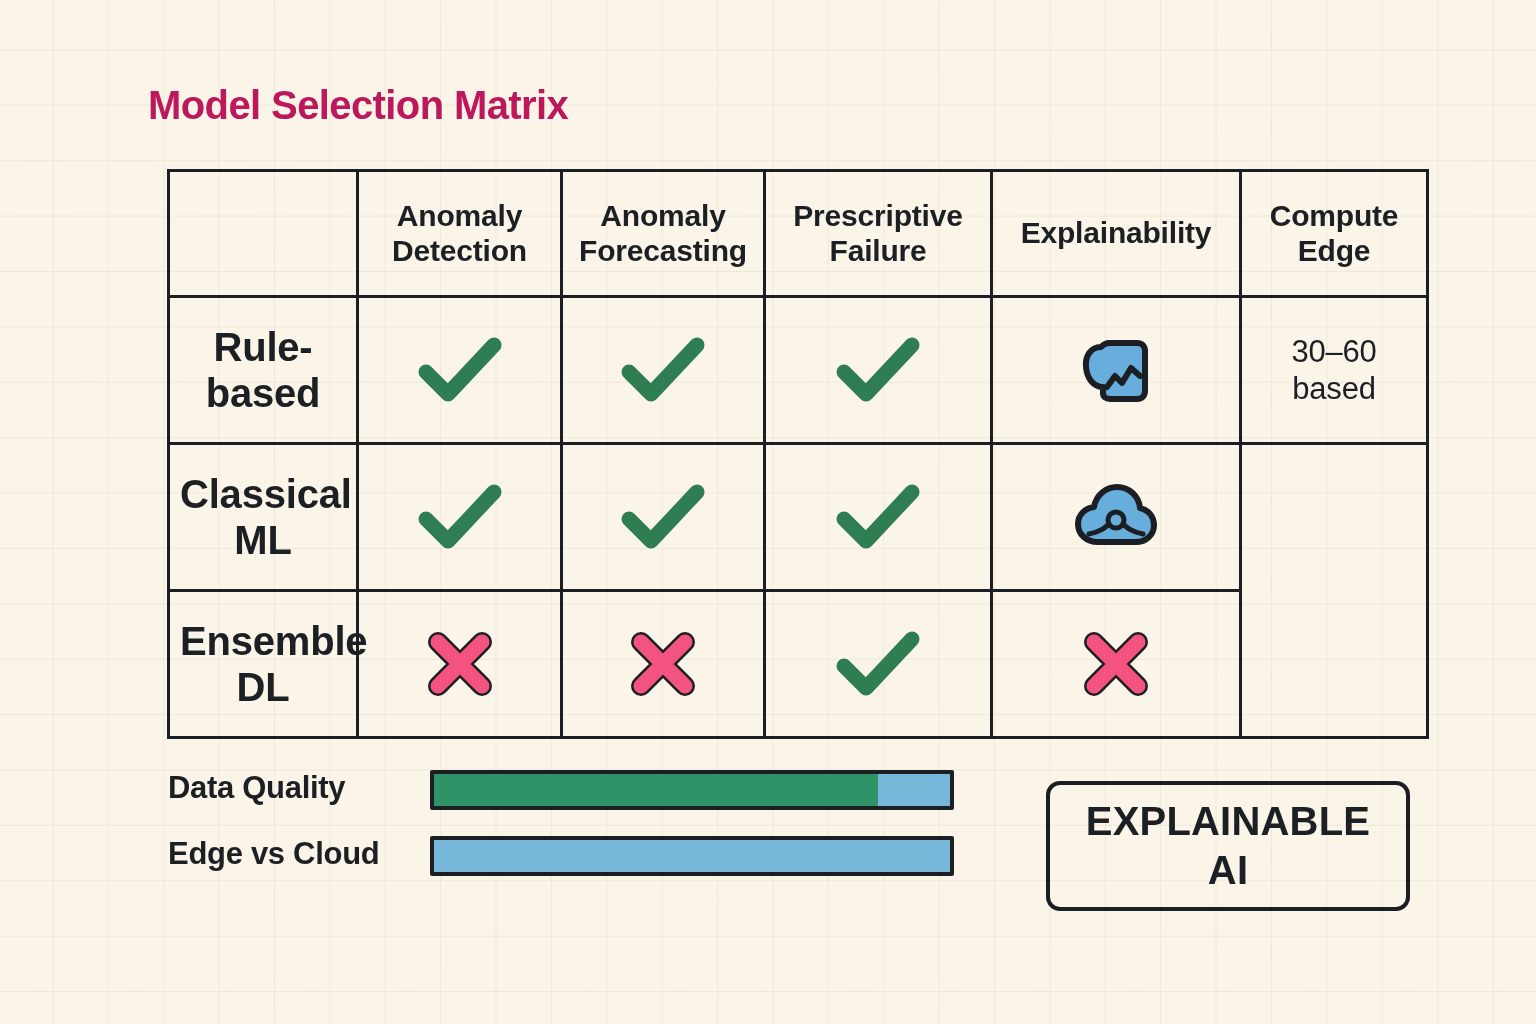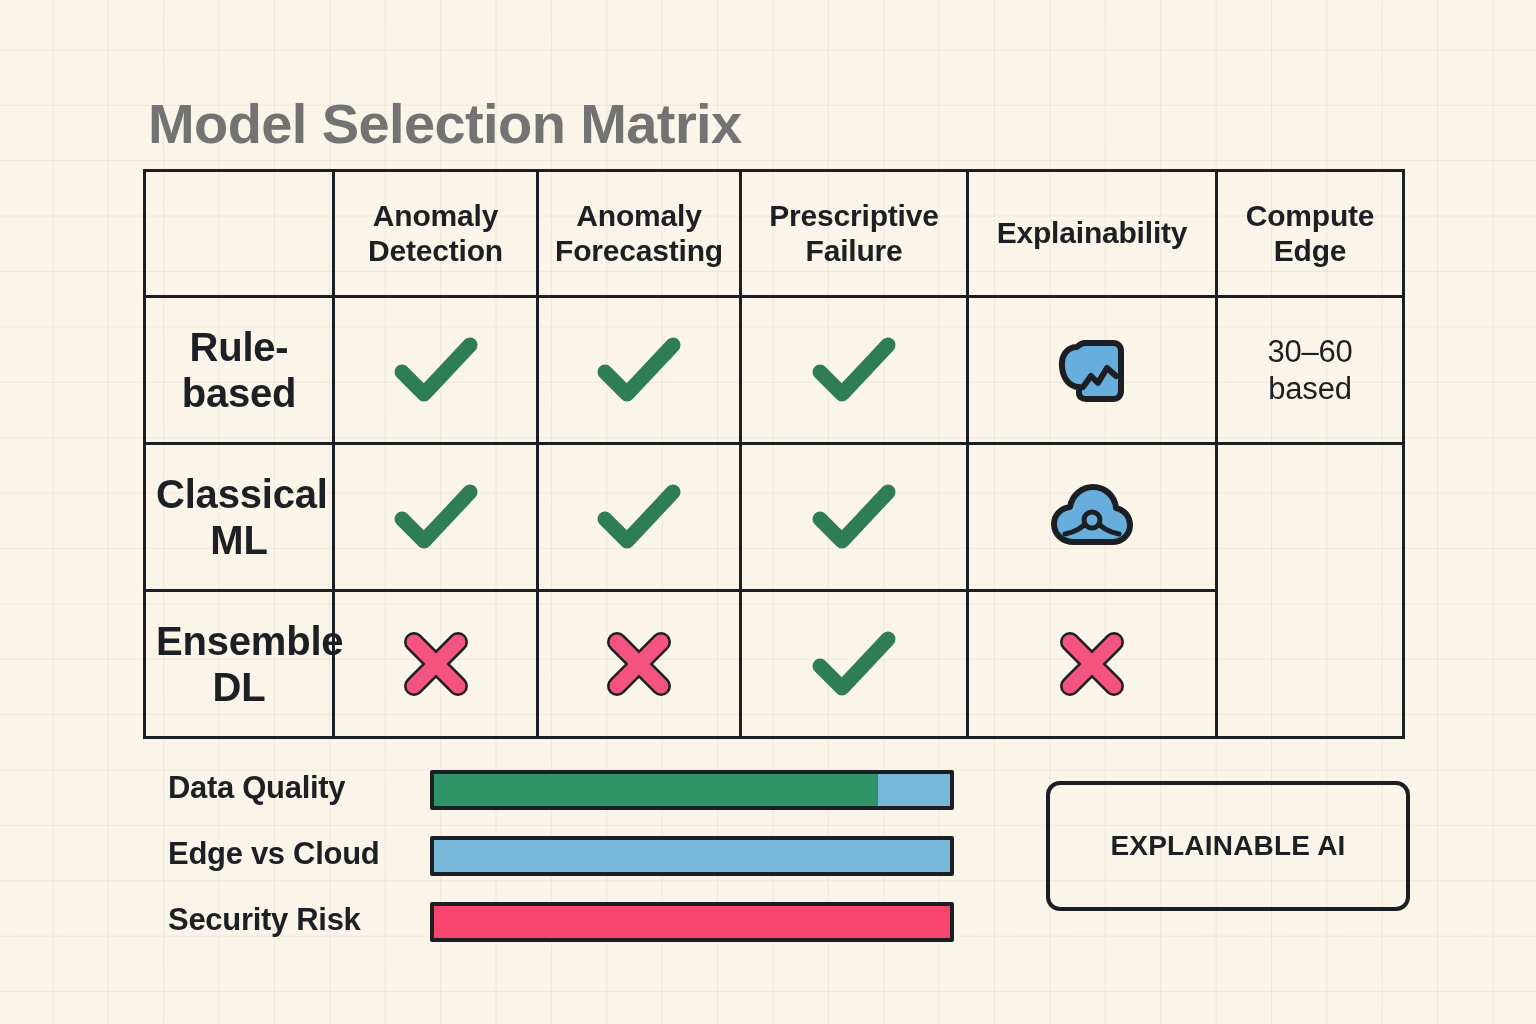--- a/index.html
+++ b/index.html
@@ -25,32 +25,32 @@
       linear-gradient(to bottom, rgba(176,166,140,0.16) 1px, transparent 1px);
     background-size: 55.4px 55.4px;
     background-position: -3px -6px;
     pointer-events: none;
   }
 
   #page-title {
     position: absolute;
     left: 148px;
     top: 57px;
-    font-size: 56px;
+    font-size: 40px;
     font-weight: 700;
     letter-spacing: -0.6px;
     line-height: 1.05;
-    color: #737373;
+    color: #be185d;
     white-space: nowrap;
   }
 
   
   #matrix-table {
     position: absolute;
-    left: 143px;
+    left: 167px;
     top: 169px;
     width: 1259px;
     height: 474px;
   }
   .tbl {
     border-collapse: collapse;
     width: 100%;
     height: 100%;
     table-layout: fixed;
   }
@@ -160,21 +160,21 @@
     height: 130px;
     border: 4.5px solid #1b1f24;
     border-radius: 14px;
     display: flex;
     align-items: center;
     justify-content: center;
     box-sizing: border-box;
     background: transparent;
   }
   #badge-text {
-    font-size: 28px;
+    font-size: 40px;
     font-weight: 700;
     line-height: 1.22;
     letter-spacing: 0.2px;
     text-align: center;
     color: #1c1f23;
     padding: 0 12px;
   }
 </style>
 </head>
 <body>
@@ -375,27 +375,20 @@
   </div>
 
   <div class="bar-row">
     <div class="bar-label">Edge vs Cloud</div>
     <div class="bar-track">
       <div class="bar-fill" id="fill-1" style="width: 100%; background: rgb(119, 183, 218);"></div>
       <div class="bar-fill-2" id="rem-1" style="width: 0%; background: transparent;"></div>
     </div>
   </div>
 
-  <div class="bar-row">
-    <div class="bar-label">Security Risk</div>
-    <div class="bar-track">
-      <div class="bar-fill" id="fill-2" style="width: 100%; background: rgb(248, 70, 111);"></div>
-      <div class="bar-fill-2" id="rem-2" style="width: 0%; background: transparent;"></div>
-    </div>
-  </div>
 
 </div>
 
 <div id="recommendation-badge">
   <div id="badge-text">
     <div>EXPLAINABLE AI</div>
   </div>
 </div>
 
 </body></html>

